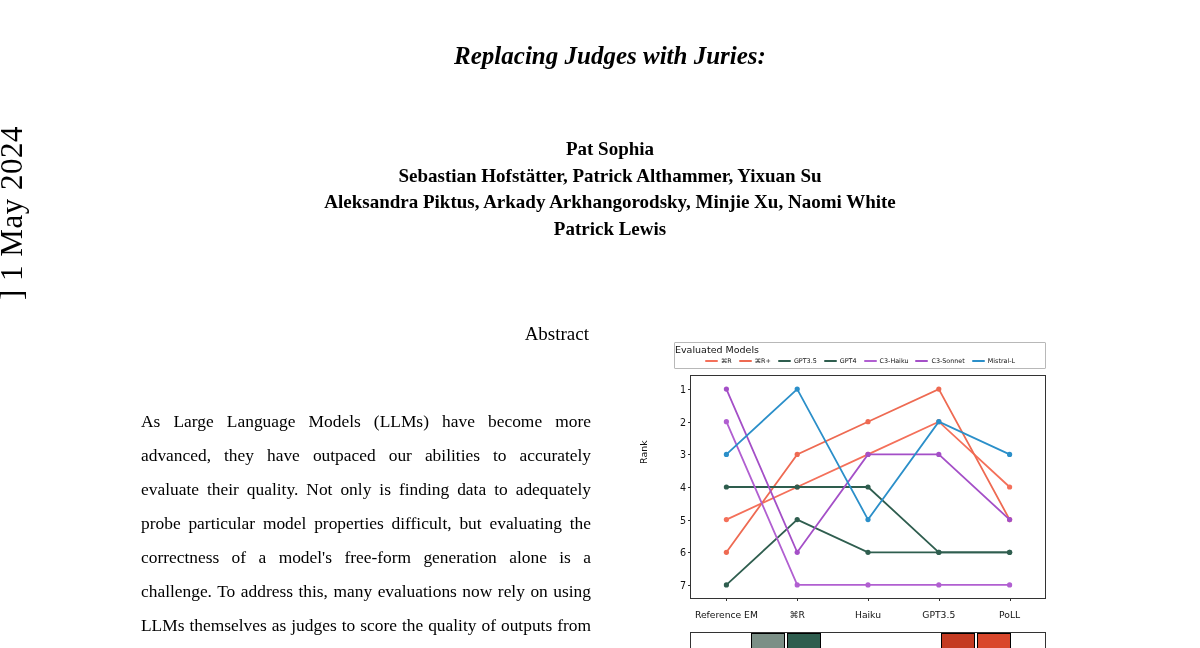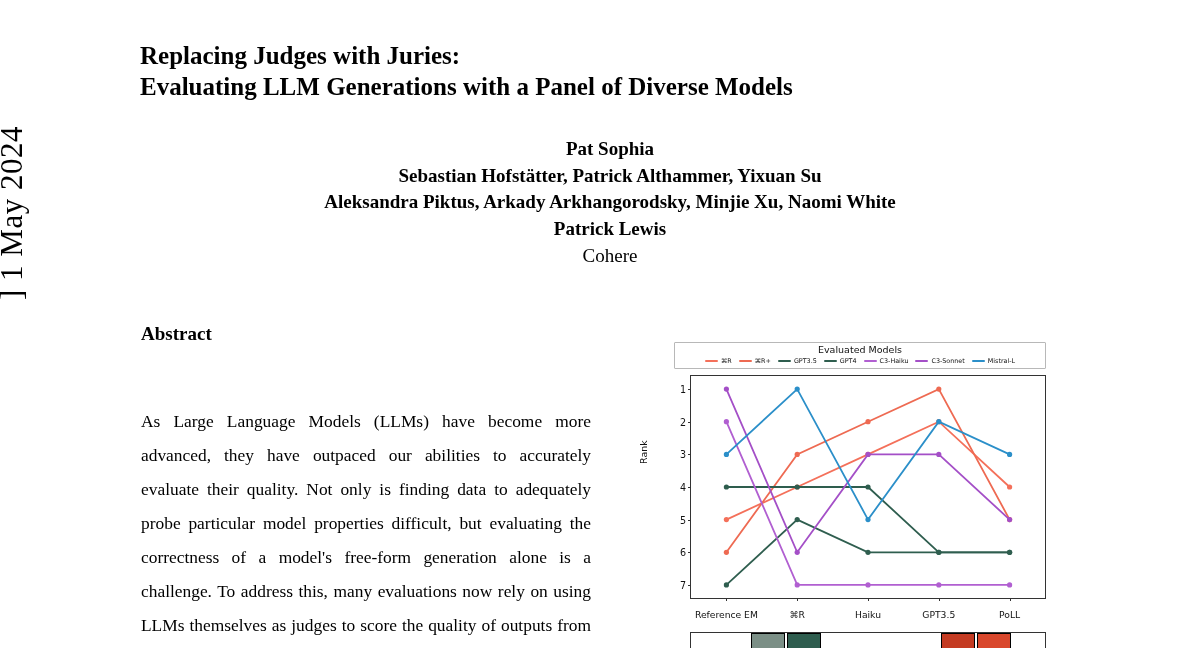--- a/index.html
+++ b/index.html
@@ -34,20 +34,22 @@
     white-space: nowrap;
     color: #000;
   }
 
   
   .title-block {
     position: absolute;
     left: 140px;
     top: 40px;
     width: 940px;
+    text-align: center;
+    font-style: italic;
   }
   .title-line {
     font-weight: bold;
     font-size: 25px;
     line-height: 31px;
   }
 
   .authors {
     position: absolute;
     left: 140px;
@@ -65,22 +67,22 @@
     font-size: 19px;
     line-height: 27px;
   }
 
   
   .abstract-head {
     position: absolute;
     left: 141px;
     top: 323px;
     width: 448px;
-    text-align: left;
-    font-weight: bold;
+    text-align: right;
+    font-weight: normal;
     font-size: 19px;
   }
   .abstract-body {
     position: absolute;
     left: 141px;
     top: 404px;
     width: 450px;
     font-size: 17.4px;
     line-height: 34px;
     text-align: justify;
@@ -105,21 +107,20 @@
     left: 44px;
     top: 6px;
     width: 372px;
     border: 1px solid #b8b8b8;
     border-radius: 1px;
     background: #fff;
     font-family: "DejaVu Sans", sans-serif;
     box-sizing: border-box;
   }
   .legend-title {
-    text-align: center;
     font-size: 9.5px;
     padding-top: 1px;
     color: #111;
   }
   .legend-items {
     display: flex;
     justify-content: center;
     align-items: center;
     gap: 7px;
     padding: 2px 3px 3px 3px;
@@ -231,29 +232,27 @@
 </style>
 </head>
 <body>
 
 <div class="page">
 
   <div class="arxiv-stamp">]  1 May 2024</div>
 
   <div class="title-block">
     <div class="title-line">Replacing Judges with Juries:</div>
-    <div class="title-line">Evaluating LLM Generations with a Panel of Diverse Models</div>
   </div>
 
   <div class="authors">
     <div class="author-line">Pat Sophia</div>
     <div class="author-line">Sebastian Hofstätter, Patrick Althammer, Yixuan Su</div>
     <div class="author-line">Aleksandra Piktus, Arkady Arkhangorodsky, Minjie Xu, Naomi White</div>
     <div class="author-line">Patrick Lewis</div>
-    <div class="affiliation">Cohere</div>
   </div>
 
   <div class="abstract-head">Abstract</div>
   <div class="abstract-body">
     <p>As Large Language Models (LLMs) have become more advanced, they have outpaced our abilities to accurately evaluate their quality. Not only is finding data to adequately probe particular model properties difficult, but evaluating the correctness of a model's free-form generation alone is a challenge. To address this, many evaluations now rely on using LLMs themselves as judges to score the quality of outputs from other LLMs. Evaluations</p>
   </div>
 
   <div class="figure">
 
     <div class="fig-top">

